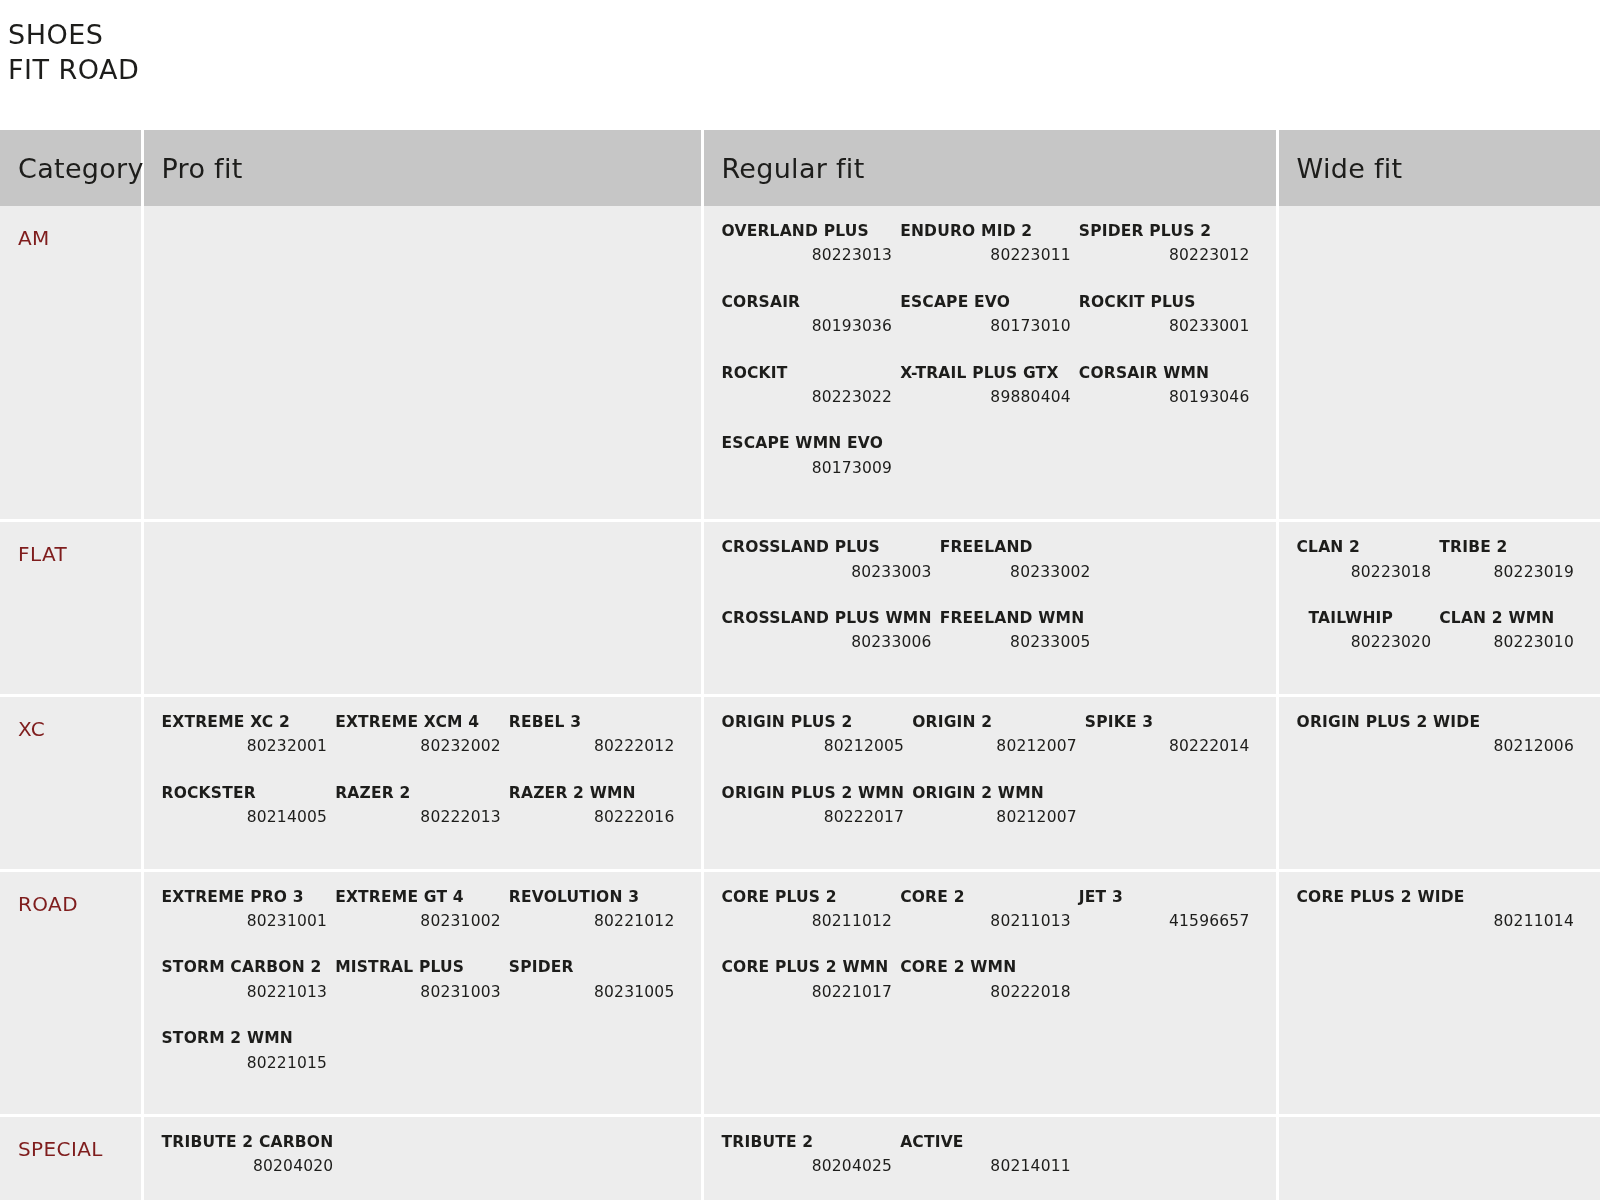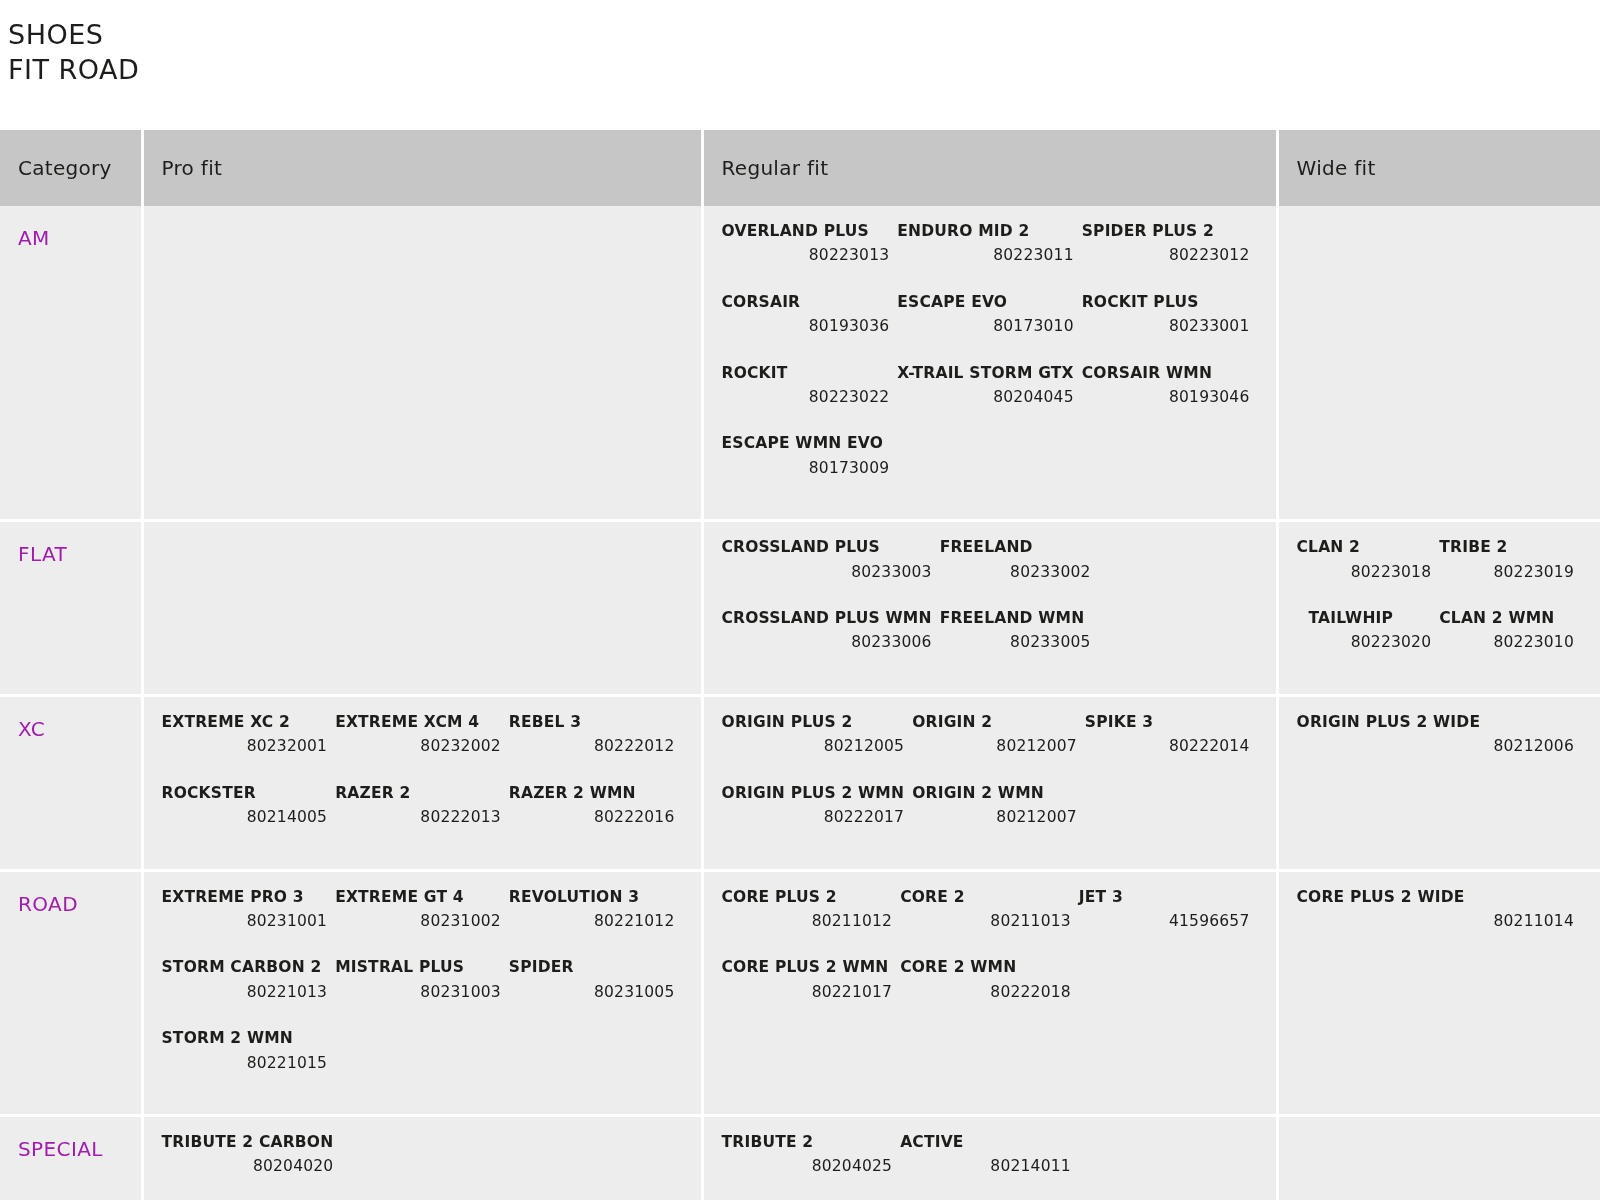--- a/index.html
+++ b/index.html
@@ -45,21 +45,21 @@
   table.fitchart col.c-cat { width: 142px; }
   table.fitchart col.c-pro { width: 560px; }
   table.fitchart col.c-reg { width: 575px; }
   table.fitchart col.c-wide { width: 323px; }
 
   thead th {
     background: #c6c6c6;
     color: #1d1d1b;
     text-align: left;
     font-family: "DejaVu Sans", sans-serif;
-    font-size: 20px;
+    font-size: 27px;
     font-weight: 400;
     letter-spacing: 0.3px;
     padding: 22px 18px;
     border-right: 3px solid #ffffff;
     vertical-align: middle;
     height: 76px;
     box-sizing: border-box;
   }
   thead th:last-child { border-right: none; }
 
@@ -71,21 +71,21 @@
     padding: 16px 18px 14px 18px;
     box-sizing: border-box;
   }
   tbody td:last-child { border-right: none; margin-left: 40px; }
   tbody tr:last-child td { border-bottom: none; }
 
   td.cat {
     font-family: "DejaVu Sans", sans-serif;
     font-size: 20px;
     letter-spacing: 0.4px;
-    color: #a21caf;
+    color: #7f1d1d;
     padding-top: 20px;
   }
 
   .grid {
     display: grid;
     column-gap: 0;
     row-gap: 0;
   }
   .grid.cols3 { grid-template-columns: 1fr 1fr 1fr; }
   .grid.cols1 { grid-template-columns: 1fr; }
@@ -174,22 +174,22 @@
               </div>
               <div class="item">
                 <div class="name">ROCKIT PLUS</div>
                 <div class="code">80233001</div>
               </div>
               <div class="item">
                 <div class="name">ROCKIT</div>
                 <div class="code">80223022</div>
               </div>
               <div class="item">
-                <div class="name">X-TRAIL STORM GTX</div>
-                <div class="code">80204045</div>
+                <div class="name">X-TRAIL PLUS GTX</div>
+                <div class="code">89880404</div>
               </div>
               <div class="item">
                 <div class="name">CORSAIR WMN</div>
                 <div class="code">80193046</div>
               </div>
               <div class="item">
                 <div class="name">ESCAPE WMN EVO</div>
                 <div class="code">80173009</div>
               </div>
             </div>

